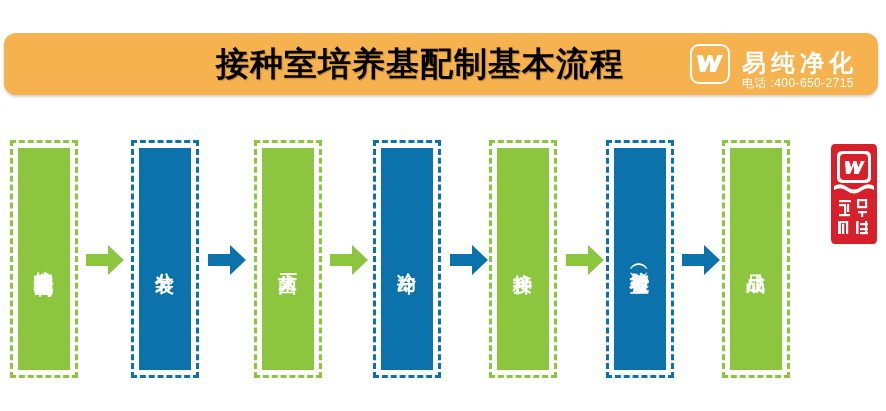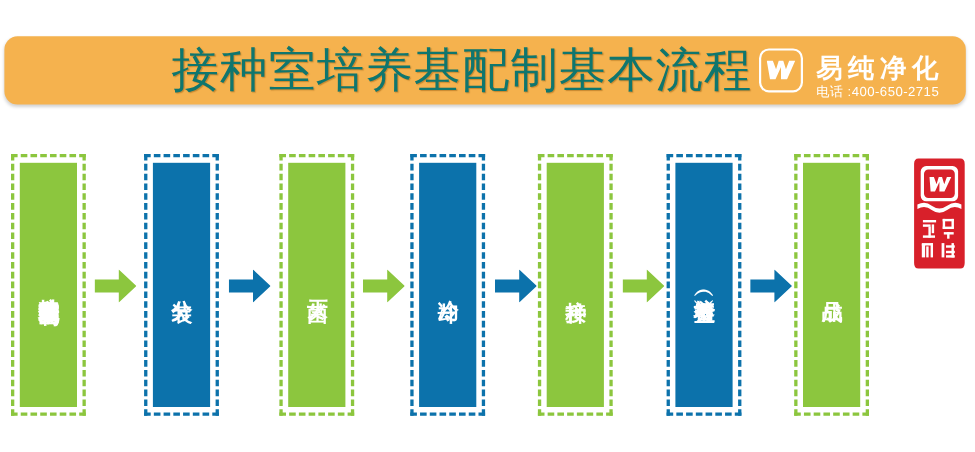--- a/index.html
+++ b/index.html
@@ -13,21 +13,21 @@
   
   .header-bar{
     position:absolute;left:4px;top:33px;width:874px;height:62px;
     background:#f5b24e;border-radius:12px;
     box-shadow:0 2px 3px rgba(0,0,0,0.18);
     box-sizing:border-box;
   }
   .header-title{
     position:absolute;left:170px;top:36px;width:500px;height:56px;
     display:flex;align-items:center;justify-content:center;
-    font-size:43px;font-weight:normal;color:#0f766e;letter-spacing:1px;
+    font-size:33px;font-weight:bold;color:#000000;letter-spacing:1px;
     text-shadow:1px 1px 1px rgba(140,85,10,.45);
     white-space:nowrap;
   }
   .brand-block{
     position:absolute;left:690px;top:36px;width:190px;height:56px;
     display:flex;align-items:center;
   }
   .brand-mark{
     width:40px;height:40px;flex:0 0 40px;
     border:2.5px solid #ffffff;border-radius:9px;

